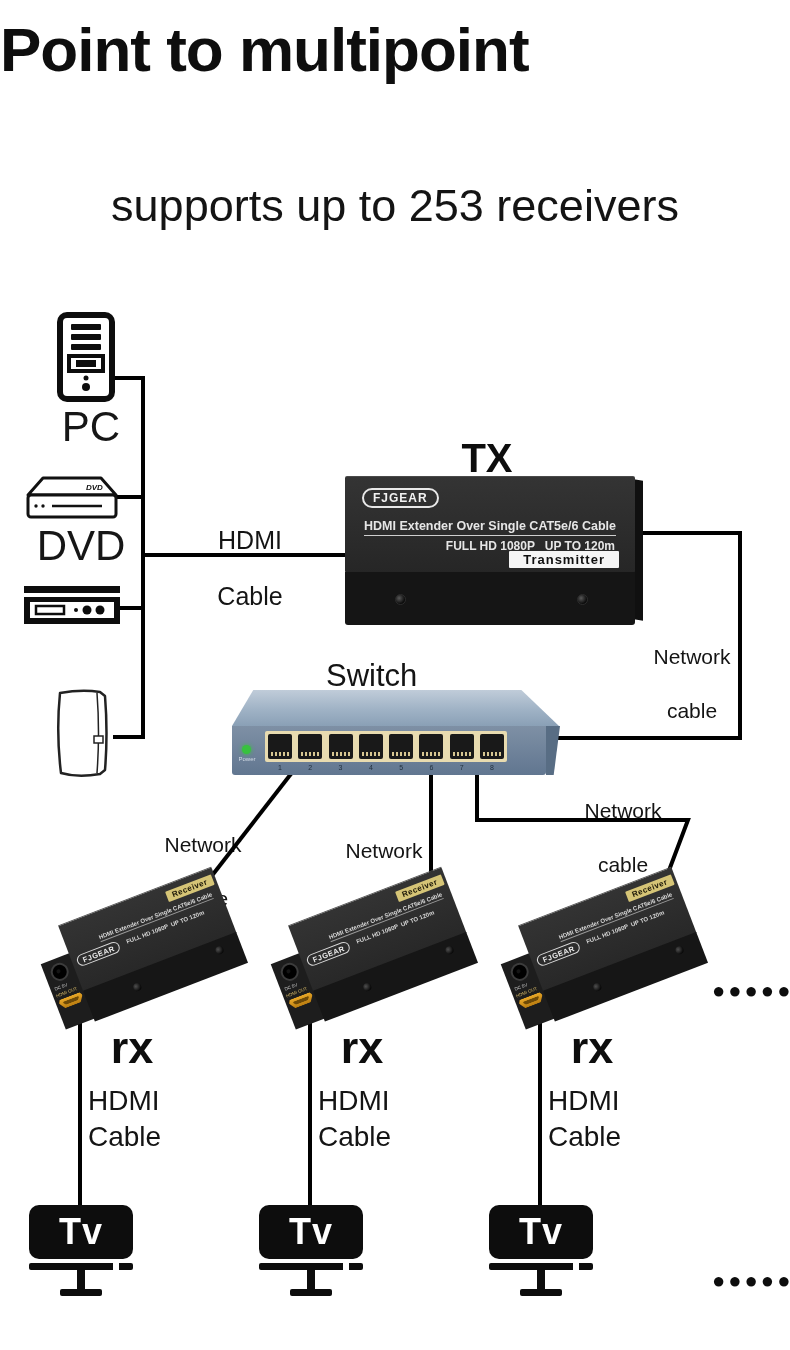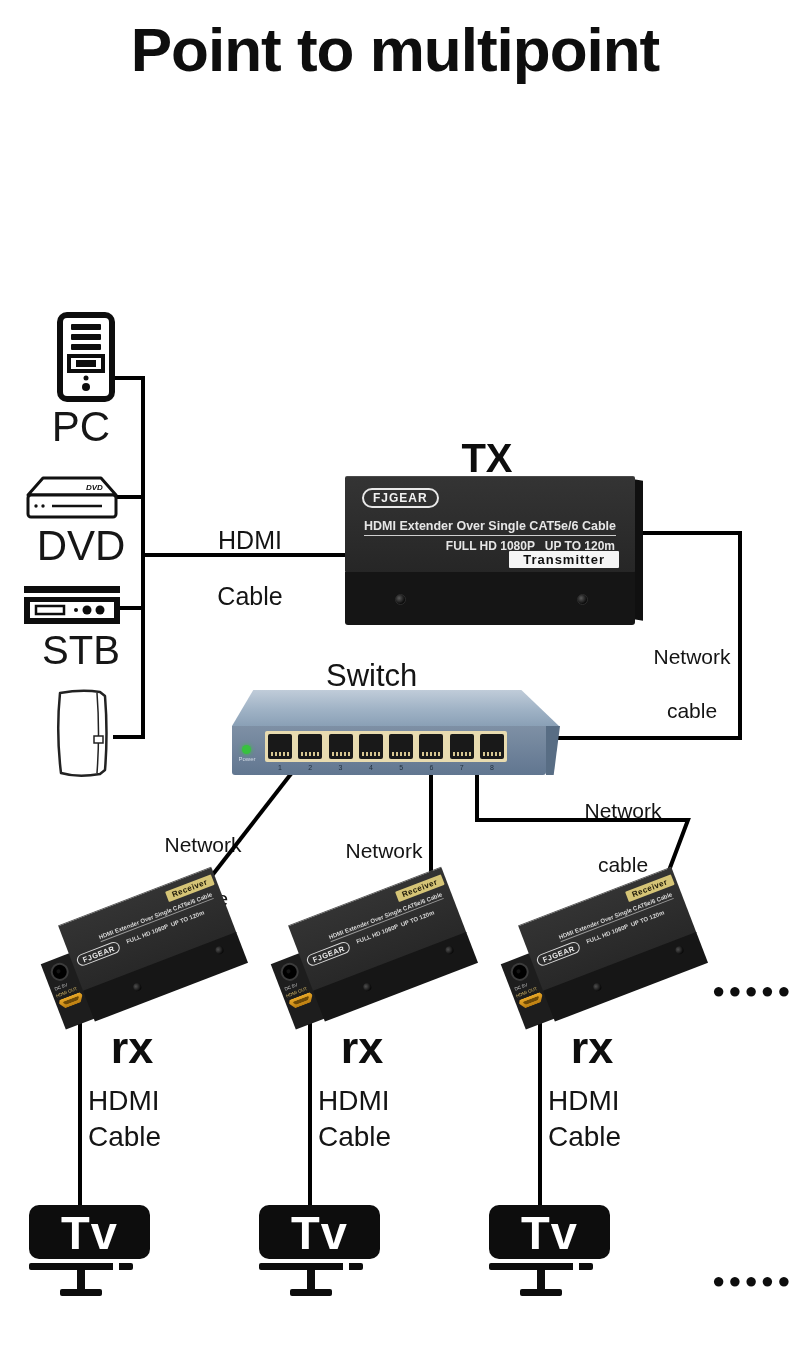--- a/index.html
+++ b/index.html
@@ -3,21 +3,21 @@
 <meta charset="utf-8">
 <style>
   html,body{margin:0;padding:0;background:#fff;}
   #stage{
     position:relative;width:790px;height:1350px;margin:0 auto;
     background:#fff;overflow:hidden;
     font-family:"Liberation Sans",sans-serif;color:#111;
   }
   .abs{position:absolute;}
   
-  .title{left:0;top:14px;width:790px;text-align:center;
+  .title{left:0;top:14px;width:790px;text-align:left;
     font-size:62px;font-weight:700;line-height:71px;letter-spacing:-1px;color:#0e0e0e;}
   .subtitle{left:0;top:180px;width:790px;text-align:center;
     font-size:45px;font-weight:400;color:#141414;}
   
   .dev-label{font-size:42px;font-weight:400;color:#161616;text-align:center;}
   .cable-label{font-size:21px;line-height:27px;color:#141414;text-align:center;white-space:pre-line;}
   .cable-label-lg{font-size:26px;line-height:30px;color:#141414;text-align:left;}
   .tx-caption{font-size:40px;font-weight:700;text-align:center;color:#0d0d0d;}
   .switch-caption{font-size:31px;font-weight:400;color:#141414;}
   .rx-caption{font-size:45px;font-weight:700;text-align:center;color:#0d0d0d;}
@@ -80,39 +80,40 @@
   .dc-jack::after{content:"";position:absolute;left:4px;top:4px;width:4px;height:4px;border-radius:50%;background:#151515;}
   .dc-label{position:absolute;left:4px;top:26px;font-size:4.5px;color:#cfcfcf;}
   .hdmi-label{position:absolute;left:3px;top:33px;font-size:4.5px;color:#d2b565;}
   .hdmi-port{position:absolute;left:3px;top:40px;width:25px;height:10px;
     clip-path:polygon(8% 0,92% 0,100% 35%,82% 100%,18% 100%,0 35%);
     background:linear-gradient(180deg,#eaa928,#b97c10);}
   .hdmi-port::after{content:"";position:absolute;left:4px;top:3px;right:4px;bottom:3px;
     clip-path:polygon(5% 0,95% 0,100% 30%,85% 100%,15% 100%,0 30%);background:#6e4a07;}
   
   .tv{width:104px;}
-  .tv-screen{width:121px;height:54px;background:#0d0d0d;border-radius:10px;
+  .tv-screen{width:104px;height:54px;background:#0d0d0d;border-radius:10px;
     display:flex;align-items:center;justify-content:center;color:#fff;
-    font-size:47px;font-weight:700;letter-spacing:1px;}
+    font-size:36px;font-weight:700;letter-spacing:1px;}
   .tv-bar{margin-top:4px;height:7px;border-radius:2px;
     background:linear-gradient(90deg,#0d0d0d 0 84px,transparent 84px 90px,#0d0d0d 90px);}
   .tv-post{width:8px;height:19px;background:#0d0d0d;margin:0 auto;}
   .tv-base{width:42px;height:7px;background:#0d0d0d;border-radius:2px;margin:0 auto;}
   
   .dots{width:78px;overflow:hidden;white-space:nowrap;font-size:22px;
     letter-spacing:3px;color:#0d0d0d;}
 </style>
 </head>
 <body>
 
 <div id="stage">
 
   <div class="abs title">
     <div>Point to multipoint</div>
   </div>
+  <div class="abs subtitle">supports up to 253 receivers</div>
 
   <svg id="cables" class="abs" width="790" height="1350" viewBox="0 0 790 1350">
     <path d="M115 378 H143 M117 497 H143 M120 608 H143 M113 737 H143 M143 376 V739 M143 555 H350"></path>
     <path d="M634 533 H740 V738 H552"></path>
     <path d="M294 770 L207 882"></path>
     <path d="M431 770 V878"></path>
     <path d="M477 770 V820 H688 L662 889"></path>
     <path d="M80 1018 V1206"></path>
     <path d="M310 1018 V1206"></path>
     <path d="M540 1018 V1206"></path>
@@ -121,42 +122,41 @@
   <svg class="abs dev" style="left:57px;top:312px" width="58" height="90" viewBox="0 0 58 90">
     <rect x="3" y="3" width="52" height="84" rx="7" fill="#fff" stroke="#0d0d0d" stroke-width="6"></rect>
     <rect x="14" y="12" width="30" height="6" rx="1" fill="#0d0d0d"></rect>
     <rect x="14" y="22" width="30" height="6" rx="1" fill="#0d0d0d"></rect>
     <rect x="14" y="32" width="30" height="6" rx="1" fill="#0d0d0d"></rect>
     <rect x="12" y="44" width="34" height="15" fill="none" stroke="#0d0d0d" stroke-width="4"></rect>
     <rect x="19" y="48" width="20" height="7" fill="#0d0d0d"></rect>
     <circle cx="29" cy="66" r="2.5" fill="#0d0d0d"></circle>
     <circle cx="29" cy="75" r="4" fill="#0d0d0d"></circle>
   </svg>
-  <div class="abs dev-label" style="left:31px;top:403px;width:100px">PC</div>
+  <div class="abs dev-label" style="left:41px;top:403px;width:100px">PC</div>
 
   <svg class="abs dev" style="left:26px;top:476px" width="92" height="44" viewBox="0 0 92 44">
     <polygon points="17,2 75,2 90,19 2,19" fill="#fff" stroke="#111" stroke-width="3" stroke-linejoin="round"></polygon>
     <text x="60" y="14" font-size="8" font-weight="700" font-style="italic" fill="#111">DVD</text>
     <rect x="2" y="19" width="88" height="22" rx="3" fill="#fff" stroke="#111" stroke-width="3"></rect>
     <circle cx="10" cy="30" r="1.7" fill="#111"></circle>
     <circle cx="17" cy="30" r="1.7" fill="#111"></circle>
     <line x1="26" y1="30" x2="76" y2="30" stroke="#111" stroke-width="2.5"></line>
   </svg>
   <div class="abs dev-label" style="left:31px;top:522px;width:100px">DVD</div>
 
   <svg class="abs dev" style="left:24px;top:586px" width="96" height="38" viewBox="0 0 96 38">
     <rect x="0" y="0" width="96" height="7" fill="#0d0d0d"></rect>
     <rect x="0" y="11" width="96" height="27" fill="#0d0d0d"></rect>
     <rect x="6" y="16" width="84" height="16" fill="#fff"></rect>
     <rect x="12" y="20" width="28" height="8" fill="none" stroke="#0d0d0d" stroke-width="2.5"></rect>
     <circle cx="52" cy="24" r="2" fill="#0d0d0d"></circle>
     <circle cx="63" cy="24" r="4.5" fill="#0d0d0d"></circle>
     <circle cx="76" cy="24" r="4.5" fill="#0d0d0d"></circle>
   </svg>
-  <div class="abs dev-label" style="left:31px;top:628px;width:100px;font-size:40px">STB</div>
 
   <svg class="abs dev" style="left:50px;top:688px" width="64" height="92" viewBox="0 0 64 92">
     <path d="M10 5 Q32 1 50 4 L55 8 Q58 45 55 82 L50 86 Q28 90 11 85 Q6 45 10 5 Z" fill="#fff" stroke="#222" stroke-width="2.5" stroke-linejoin="round"></path>
     <path d="M47 5 Q50 45 47 85" fill="none" stroke="#222" stroke-width="1.5"></path>
     <rect x="44" y="48" width="9" height="7" fill="#fff" stroke="#222" stroke-width="1.5"></rect>
   </svg>
 
   <div class="abs cable-label" style="left:200px;top:498px;width:100px;font-size:25px;line-height:28px">
     <div>HDMI</div>
     <div>Cable</div>

